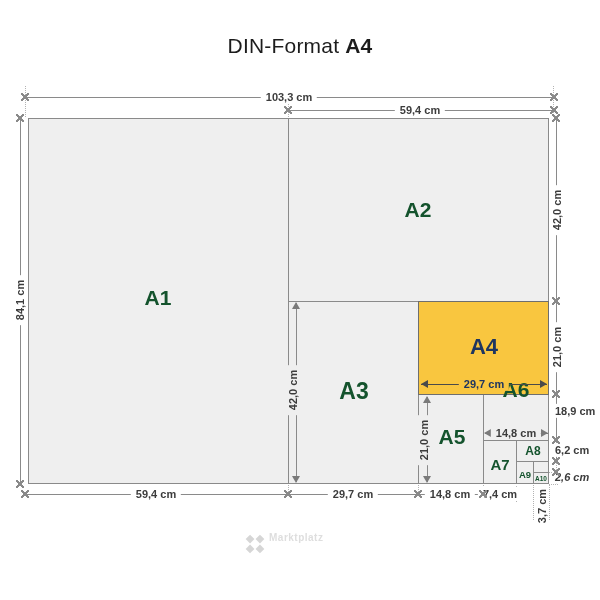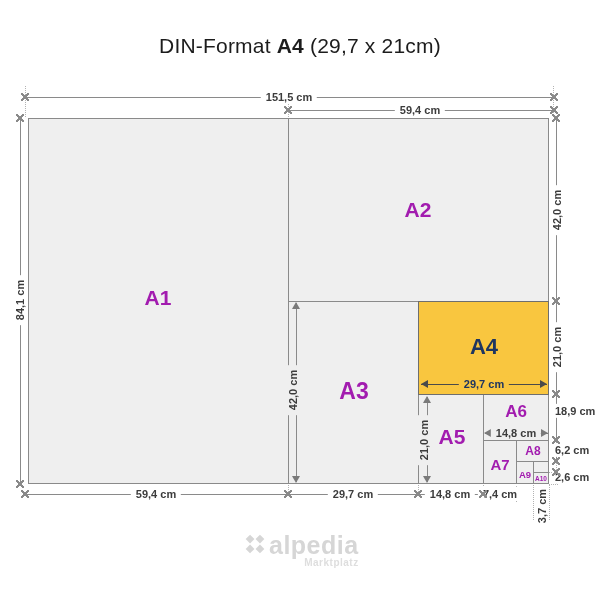--- a/index.html
+++ b/index.html
@@ -41,40 +41,39 @@
     position:absolute;font-size:11px;font-weight:700;color:var(--dim_text);
     background:#fff;padding:0 5px;white-space:nowrap;line-height:1.3;
     transform:translate(-50%,-50%);z-index:4;
   }
   .rot{transform:translate(-50%,-50%) rotate(-90deg);}
   .cl{transform:translate(0,-50%);padding:0 3px;}
   .pp{background:var(--paper);}
   .ylw{background:var(--highlight);color:var(--highlight_text);}
   .fl{
     position:absolute;transform:translate(-50%,-50%);
-    font-weight:700;color:#a21caf;z-index:4;white-space:nowrap;
+    font-weight:700;color:#14532d;z-index:4;white-space:nowrap;
   }
   .arw{position:absolute;width:0;height:0;z-index:4;}
   .au{border-left:4px solid transparent;border-right:4px solid transparent;border-bottom:7px solid #7a7a7a;}
   .ad{border-left:4px solid transparent;border-right:4px solid transparent;border-top:7px solid #7a7a7a;}
   .al{border-top:4px solid transparent;border-bottom:4px solid transparent;border-right:7px solid #4a4a4a;}
   .ar{border-top:4px solid transparent;border-bottom:4px solid transparent;border-left:7px solid #4a4a4a;}
   .logo{
     position:absolute;left:244px;top:533px;display:flex;align-items:flex-start;gap:3px;
   }
   .logo-word{font-size:25px;font-weight:700;color:var(--logo_text);line-height:1;letter-spacing:.5px;}
   .logo-tag{font-size:10px;font-weight:700;color:#dedede;text-align:right;margin-top:-1px;letter-spacing:.5px;}
 </style>
 </head>
 <body>
 
 <div class="title">
   <span>DIN-Format</span>
   <b>A4</b>
-  <span>(29,7 x 21cm)</span>
 </div>
 
 <div class="diagram">
 
   <div class="rect" style="left:28px;top:118px;width:521px;height:366px;"></div>
   <div class="ln" style="left:288px;top:118px;width:1px;height:366px;"></div>
   <div class="ln" style="left:288px;top:301px;width:261px;height:1px;"></div>
   <div class="ln" style="left:418px;top:301px;width:1px;height:183px;"></div>
   <div class="ln" style="left:418px;top:394px;width:131px;height:1px;"></div>
   <div class="ln" style="left:483px;top:394px;width:1px;height:90px;"></div>
@@ -85,45 +84,45 @@
   <div class="ln" style="left:533px;top:472px;width:16px;height:1px;"></div>
 
 
   <div class="a4box" style="left:418px;top:301px;width:131px;height:94px;"></div>
 
   <div class="fl" style="left:158px;top:298px;font-size:21px;">A1</div>
   <div class="fl" style="left:418px;top:210px;font-size:21px;">A2</div>
   <div class="fl" style="left:354px;top:391px;font-size:23px;">A3</div>
   <div class="fl" style="left:484px;top:347px;font-size:22px;color:var(--highlight_text);">A4</div>
   <div class="fl" style="left:452px;top:437px;font-size:21px;">A5</div>
-  <div class="fl" style="left:516px;top:412px;font-size:17px;">A6</div>
+  <div class="fl" style="left:516px;top:390px;font-size:21px;">A6</div>
   <div class="fl" style="left:500px;top:464px;font-size:15px;">A7</div>
   <div class="fl" style="left:533px;top:451px;font-size:12px;">A8</div>
   <div class="fl" style="left:525px;top:474px;font-size:9.5px;">A9</div>
   <div class="fl" style="left:541px;top:478px;font-size:6.5px;">A10</div>
 
   <div class="dl" style="left:25px;top:97px;width:529px;height:1px;"></div>
-  <div class="dlab" style="left:289px;top:97px;">151,5 cm</div>
+  <div class="dlab" style="left:289px;top:97px;">103,3 cm</div>
   <div class="dl" style="left:288px;top:110px;width:266px;height:1px;"></div>
   <div class="dlab" style="left:420px;top:110px;">59,4 cm</div>
 
   <div class="dl" style="left:20px;top:118px;width:1px;height:366px;"></div>
   <div class="dlab rot" style="left:20px;top:300px;">84,1 cm</div>
 
   <div class="dl" style="left:556px;top:118px;width:1px;height:183px;"></div>
   <div class="dlab rot" style="left:557px;top:210px;">42,0 cm</div>
   <div class="dl" style="left:556px;top:301px;width:1px;height:93px;"></div>
   <div class="dlab rot" style="left:557px;top:347px;">21,0 cm</div>
   <div class="dl" style="left:556px;top:394px;width:1px;height:46px;"></div>
   <div class="dlab cl" style="left:552px;top:411px;">18,9 cm</div>
   <div class="dl" style="left:556px;top:440px;width:1px;height:21px;"></div>
   <div class="dlab cl" style="left:552px;top:450px;">6,2 cm</div>
   <div class="dv" style="left:556px;top:461px;height:11px;"></div>
   <div class="dl" style="left:556px;top:472px;width:1px;height:12px;"></div>
-  <div class="dlab cl" style="left:552px;top:477px;">2,6 cm</div>
+  <div class="dlab cl" style="left:552px;top:477px;font-style:italic;">2,6 cm</div>
   <div class="dh" style="left:549px;top:472px;width:9px;"></div>
   <div class="dh" style="left:549px;top:484px;width:9px;"></div>
 
   <div class="dl" style="left:25px;top:494px;width:263px;height:1px;"></div>
   <div class="dlab" style="left:156px;top:494px;">59,4 cm</div>
   <div class="dl" style="left:288px;top:494px;width:130px;height:1px;"></div>
   <div class="dlab" style="left:353px;top:494px;">29,7 cm</div>
   <div class="dl" style="left:418px;top:494px;width:65px;height:1px;"></div>
   <div class="dlab" style="left:450px;top:494px;">14,8 cm</div>
   <div class="dl" style="left:483px;top:494px;width:33px;height:1px;"></div>
@@ -182,16 +181,15 @@
 <div class="logo">
   <svg width="22" height="22" viewBox="0 0 20 20">
     <g fill="#d6d6d6">
       <polygon points="5.5,1.5 9.5,5.5 5.5,9.5 1.5,5.5"></polygon>
       <polygon points="14.5,1.5 18.5,5.5 14.5,9.5 10.5,5.5"></polygon>
       <polygon points="5.5,10.5 9.5,14.5 5.5,18.5 1.5,14.5"></polygon>
       <polygon points="14.5,10.5 18.5,14.5 14.5,18.5 10.5,14.5"></polygon>
     </g>
   </svg>
   <div class="logo-text">
-    <div class="logo-word">alpedia</div>
     <div class="logo-tag">Marktplatz</div>
   </div>
 </div>
 
 </body></html>

